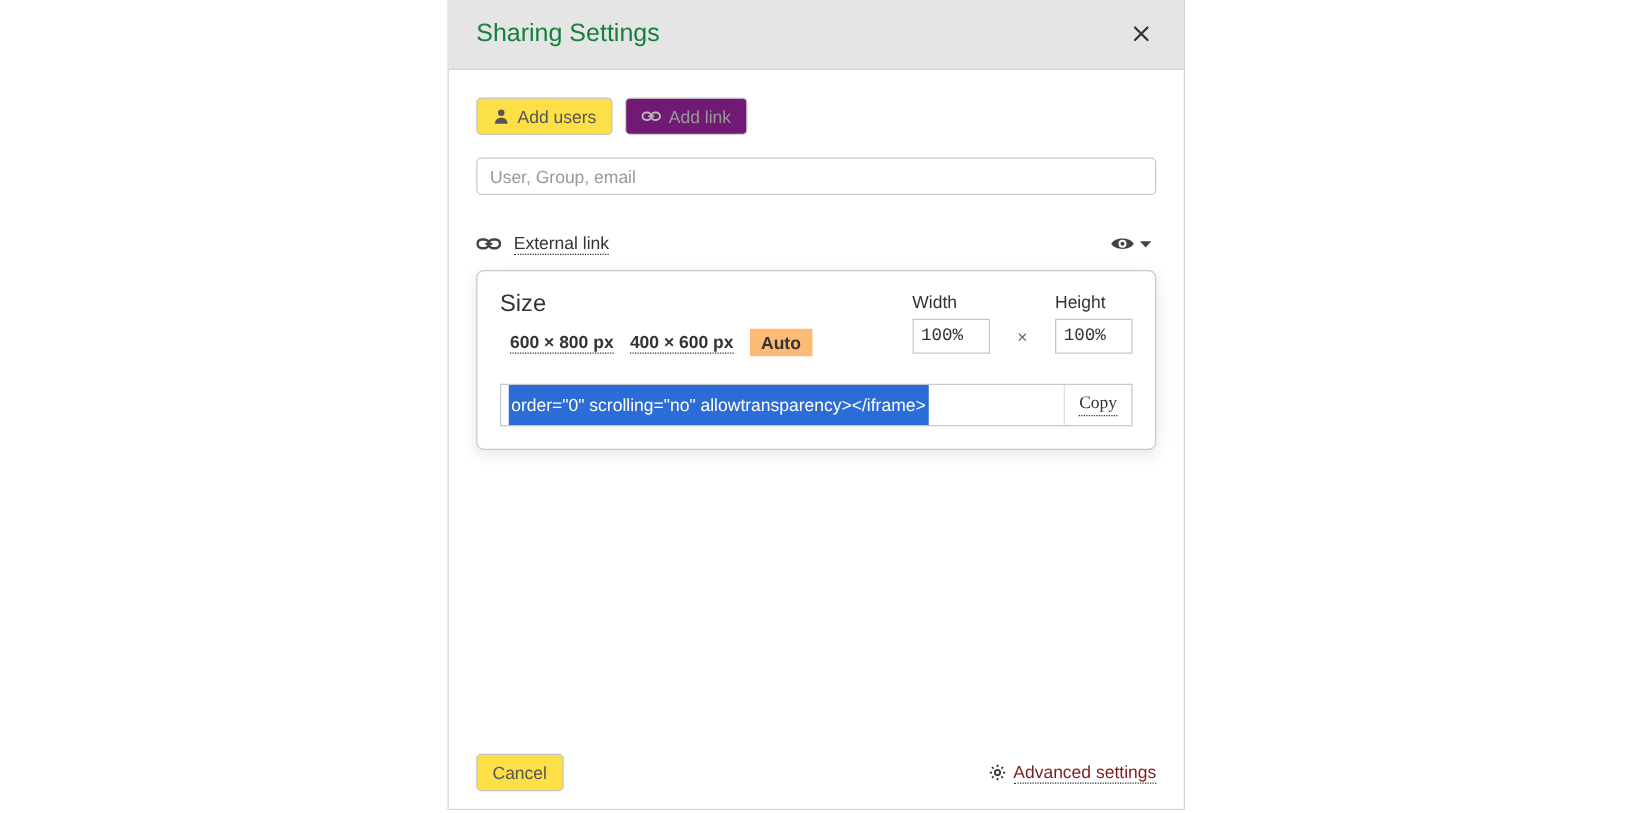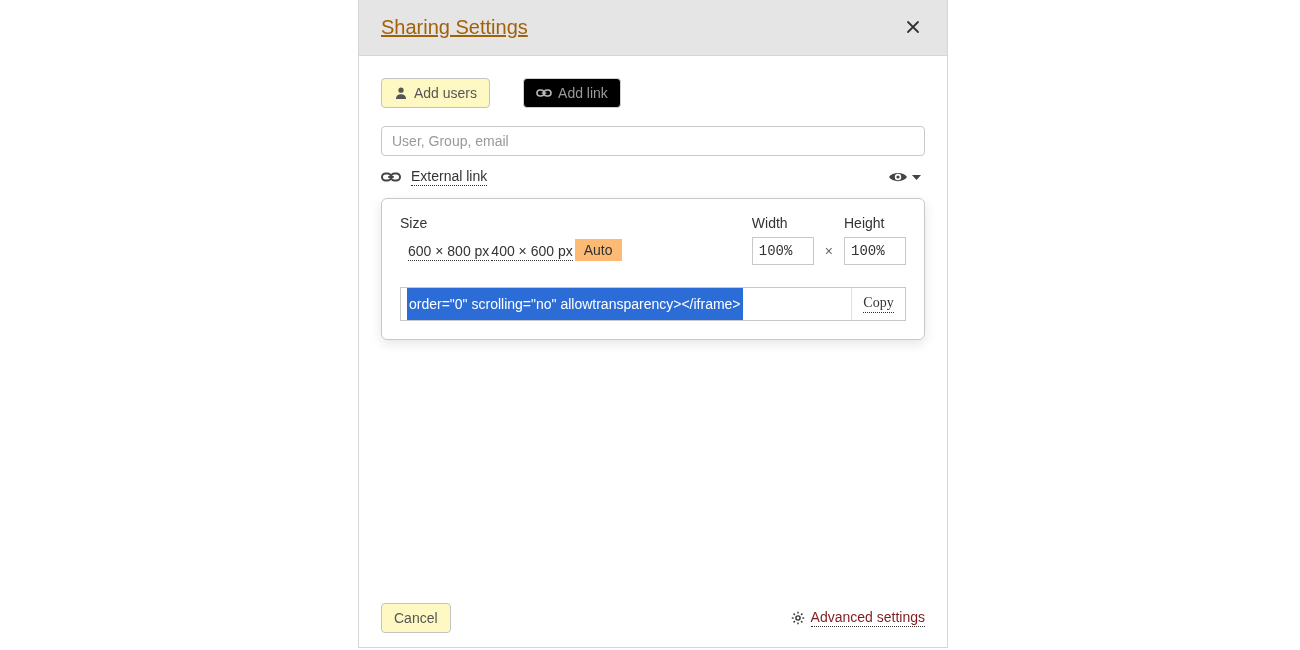--- a/index.html
+++ b/index.html
@@ -19,72 +19,72 @@
   }
   .titlebar {
     background: #e5e5e5;
     height: 56px;
     display: flex;
     align-items: center;
     justify-content: space-between;
     padding: 0 22px 0 22px;
     border-bottom: 1px solid #d6d6d6;
   }
-  .titlebar h1 { font-size: 20px; font-weight: 400; color: #a16207; text-decoration: underline; }
+  .titlebar h1 { font-size: 20px; font-weight: 400; color: #15803d; }
   .close-btn { background: none; border: none; font-size: 22px; color: #333; cursor: pointer; padding: 4px 4px; line-height: 1; }
   .body { flex: 1; padding: 22px 22px 0 22px; }
   .row { display: flex; align-items: center; gap: 10px; }
   .btn {
     display: inline-flex; align-items: center; gap: 6px;
     height: 30px; padding: 0 12px;
-    background: #fef9c3;
+    background: #fde047;
     border: 1px solid #c3c3c3;
     border-radius: 4px;
     font-size: 14px; color: #555;
     cursor: pointer;
   }
-  .btn.secondary { color: #9a9a9a; border-color: #d0d0d0; background: #000000; margin-left: 23px; }
+  .btn.secondary { color: #9a9a9a; border-color: #d0d0d0; background: #701a75; }
   .icon { display: inline-flex; }
   .input {
     width: 100%;
     height: 30px;
     border: 1px solid #c8c8c8;
     border-radius: 4px;
     padding: 0 10px;
     font-size: 14px;
     color: #b91c1c;
     margin-top: 18px;
   }
   .input::placeholder { color: #999; }
   .linkrow {
     display: flex; align-items: center; justify-content: space-between;
-    margin-top: 12px;
+    margin-top: 30px;
   }
   .linkleft { display: flex; align-items: center; gap: 10px; }
   .linklabel { font-size: 14px; color: #333; border-bottom: 1px dotted #333; padding-bottom: 1px; }
   .eye-group { display: flex; align-items: center; gap: 4px; color: #444; padding: 2px 4px; cursor: pointer; }
   .panel {
     margin-top: 12px;
     border: 1px solid #c8c8c8;
     border-radius: 6px;
     padding: 16px 18px 18px 18px;
     box-shadow: 0 4px 12px rgba(0,0,0,0.10);
   }
   .size-row { display: flex; justify-content: space-between; align-items: flex-start; }
   .size-left { }
-  .size-label { font-size: 14px; color: #333; margin-bottom: 8px; }
-  .presets { display: flex; gap: 2px; align-items: flex-end; padding-left: 8px; }
+  .size-label { font-size: 19px; color: #333; margin-bottom: 8px; }
+  .presets { display: flex; gap: 13px; align-items: center; padding-left: 8px; font-weight: bold; }
   .preset-link { font-size: 14px; color: #333; border-bottom: 1px dotted #333; cursor: pointer; padding-bottom: 1px; }
   .preset-auto {
     font-size: 14px; color: #333;
     background: #fdba74;
     padding: 3px 9px;
     cursor: pointer;
   }
-  .dim-group { display: flex; gap: 11px; align-items: flex-end; }
+  .dim-group { display: flex; gap: 22px; align-items: flex-end; }
   .dim-col { display: flex; flex-direction: column; gap: 6px; }
   .dim-label { font-size: 14px; color: #333; }
   .dim-input {
     width: 62px; height: 28px;
     border: 1px solid #c8c8c8;
     font-size: 14px; color: #333;
     padding: 0 6px;
     font-family: Liberation Mono, monospace;
   }
   .dim-x { font-size: 14px; color: #666; padding-bottom: 6px; }

